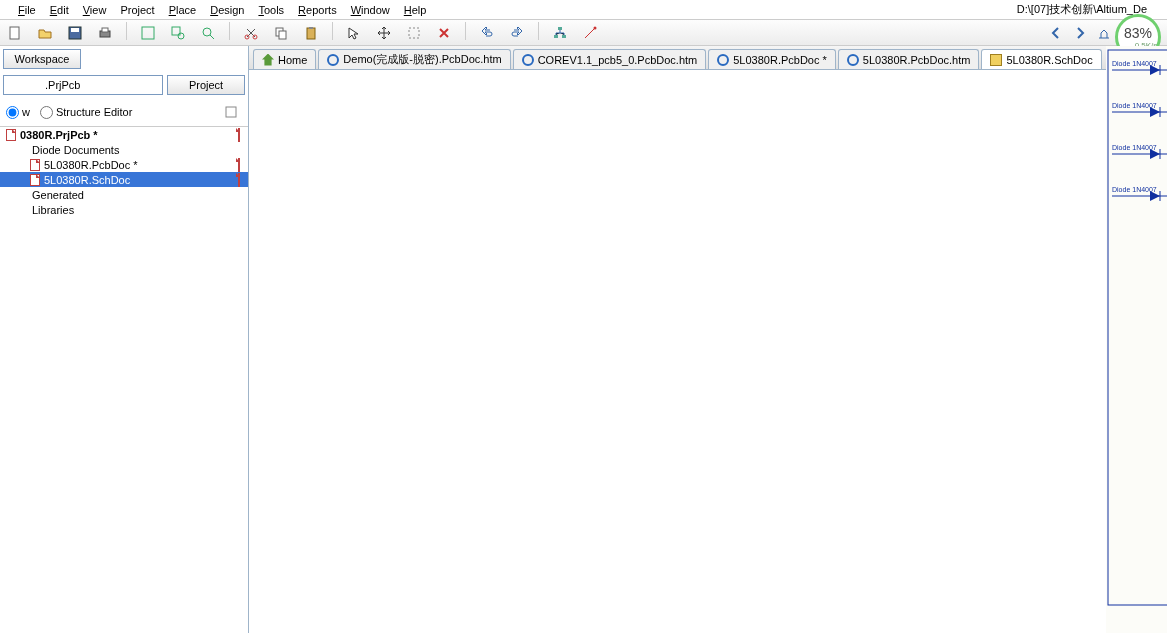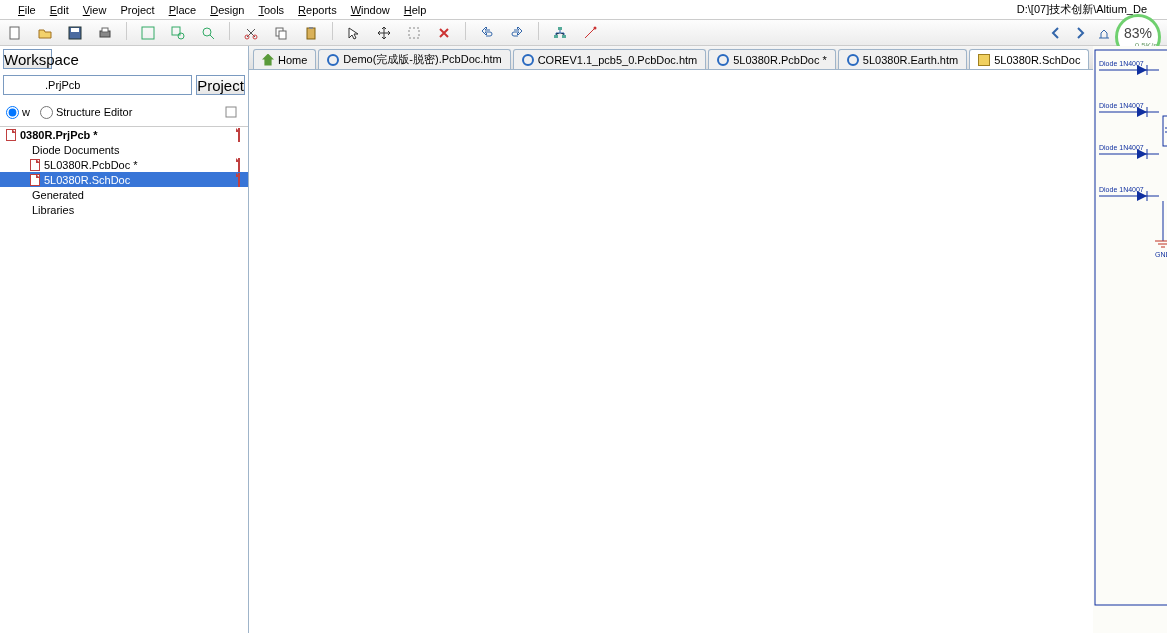--- a/index.html
+++ b/index.html
@@ -19,21 +19,21 @@
 .icon { width:14px; height:14px; }
 .speed-badge { position:absolute; right:6px; top:-6px; width:46px; height:46px; border:3px solid #6fd06f; border-radius:50%; display:flex; flex-direction:column; align-items:center; justify-content:center; background:#fff; }
 .speed-pct { font-size:14px; color:#444; }
 .speed-rate { font-size:8px; color:#6fa06f;margin-left:16px; }
 
 
 .main { display:flex; height:587px; }
 .leftpanel { width:249px; border-right:1px solid #9fb4c9; display:flex; flex-direction:column; background:#fff; }
 .ws-row { display:flex; gap:4px; padding:3px; }
 .ws-combo { flex:1; height:20px; border:1px solid #7a9ac0; background:#fff; padding:1px 4px; display:flex; align-items:center; justify-content:space-between; }
-.ws-btn { width:49px; height:20px; border:1px solid #7a9ac0; background:linear-gradient(#fff,#e6e6e6); font-size:15px; }
+.ws-btn { width:78px; height:20px; border:1px solid #7a9ac0; background:linear-gradient(#fff,#e6e6e6); font-size:11px; }
 .radio-row { display:flex; gap:10px; padding:3px 6px; align-items:center; }
 .radio-row label { display:flex; align-items:center; gap:3px; }
 .tree { flex:1; overflow:auto; border-top:1px solid #ccc; }
 .tree-row { display:flex; align-items:center; height:15px; padding:0 2px; gap:3px; }
 .tree-row.bold { font-weight:bold; }
 .tree-row.sel { background:#3875d7; color:#fff; }
 .tree-ind { display:inline-block; }
 .tree-icon { width:12px; height:12px; display:inline-flex; align-items:center; justify-content:center; }
 .doc-icon-col { width:14px; text-align:center; }
 .page-icon { width:10px; height:12px; background:#fff; border:1px solid #c04040; position:relative; }
@@ -310,21 +310,21 @@
         <div class="tab">
           <span class="tab-ico ie-ico"></span>
           <span>COREV1.1_pcb5_0.PcbDoc.htm</span>
         </div>
         <div class="tab">
           <span class="tab-ico ie-ico"></span>
           <span>5L0380R.PcbDoc *</span>
         </div>
         <div class="tab">
           <span class="tab-ico ie-ico"></span>
-          <span>5L0380R.Earth.htm</span>
+          <span>5L0380R.PcbDoc.htm</span>
         </div>
         <div class="tab active">
           <span class="tab-ico sch-ico"></span>
           <span>5L0380R.SchDoc</span>
         </div>
       </div>
 
     <div class="canvas">
       <svg width="920" height="565">
 

